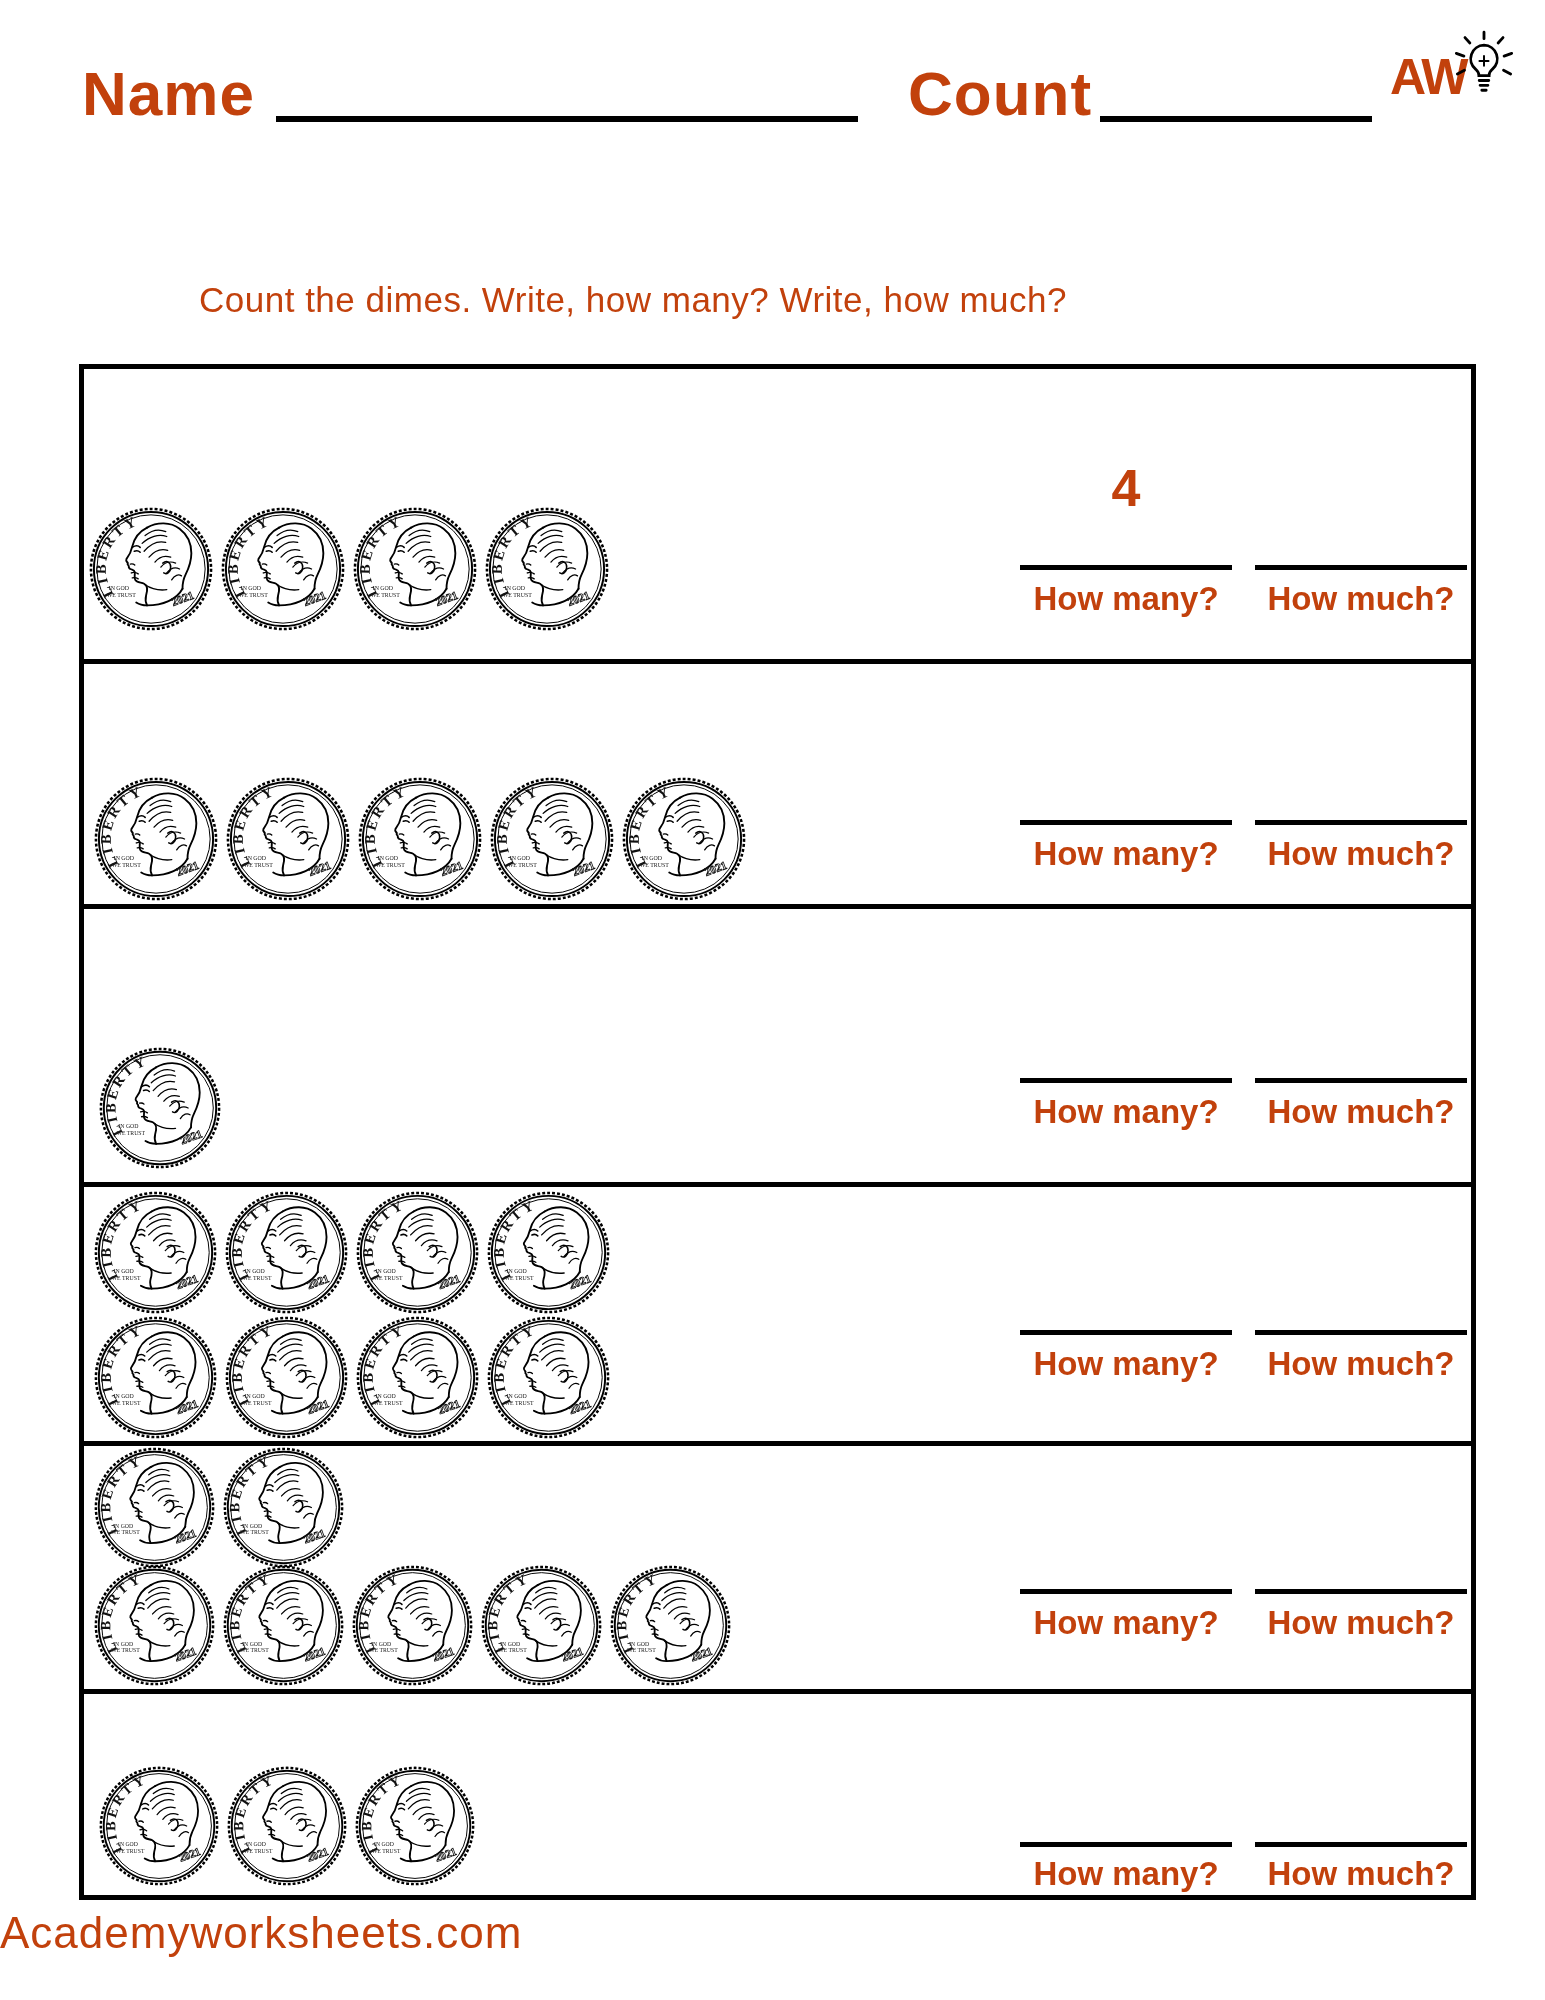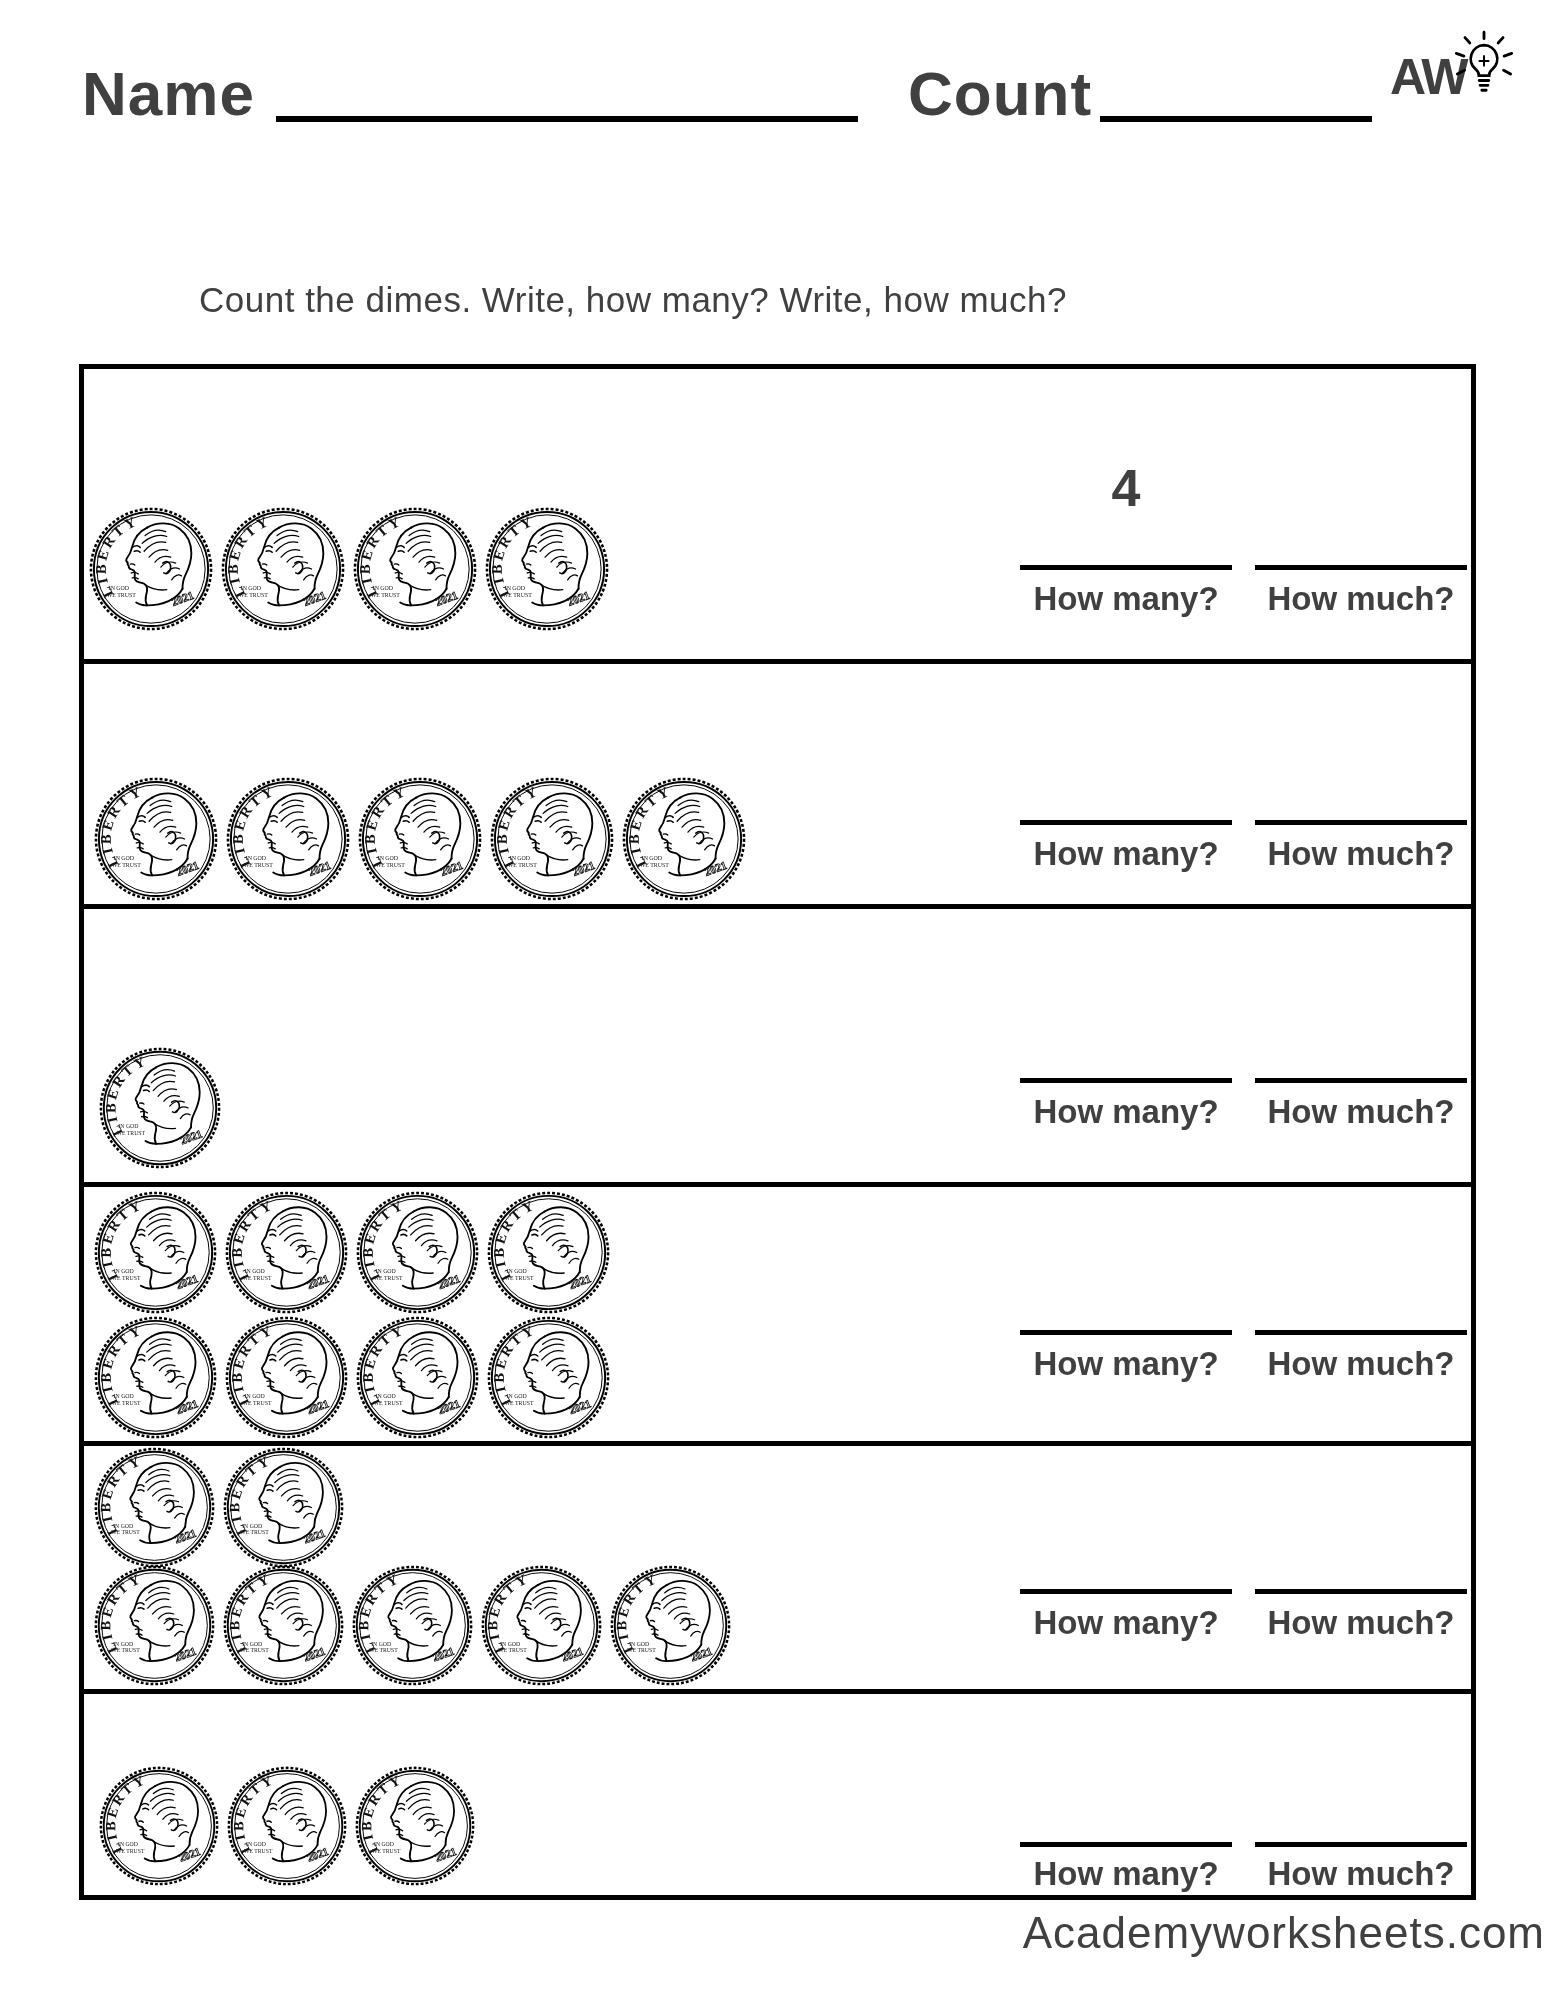--- a/index.html
+++ b/index.html
@@ -1,21 +1,21 @@
 <!DOCTYPE html>
 <html><head>
 <meta charset="utf-8">
 <style>
   html,body { margin:0; padding:0; background:#ffffff; }
   .page {
     position:relative;
     width:1545px; height:2000px;
     background:#ffffff;
     font-family:"Liberation Sans", sans-serif;
-    color:#404040;
+    color:#c2410c;
     overflow:hidden;
   }
 
   
   .name-label, .date-label {
     position:absolute;
     font-size:62px; font-weight:600; letter-spacing:1px;
   }
   .write-line { position:absolute; background:#000; height:6px; }
 
@@ -56,21 +56,21 @@
     position:absolute; width:212px; text-align:center;
     font-size:33px; font-weight:bold; letter-spacing:0px; white-space:nowrap;
   }
   .ans-value {
     position:absolute; width:212px; text-align:center;
     font-size:52px; font-weight:bold;
   }
 
   .footer-text {
     position:absolute; left:0; width:1545px;
-    text-align:right;
+    text-align:left;
     font-size:44px; font-weight:500; letter-spacing:1px;
   }
 </style>
 </head>
 <body>
 
 <svg width="0" height="0" style="position:absolute" aria-hidden="true">
   <defs>
     <g id="dime-sym" fill="none" stroke="#000">
       <circle cx="64" cy="64" r="61" stroke-width="2.6" stroke-dasharray="3 2.1"></circle>

